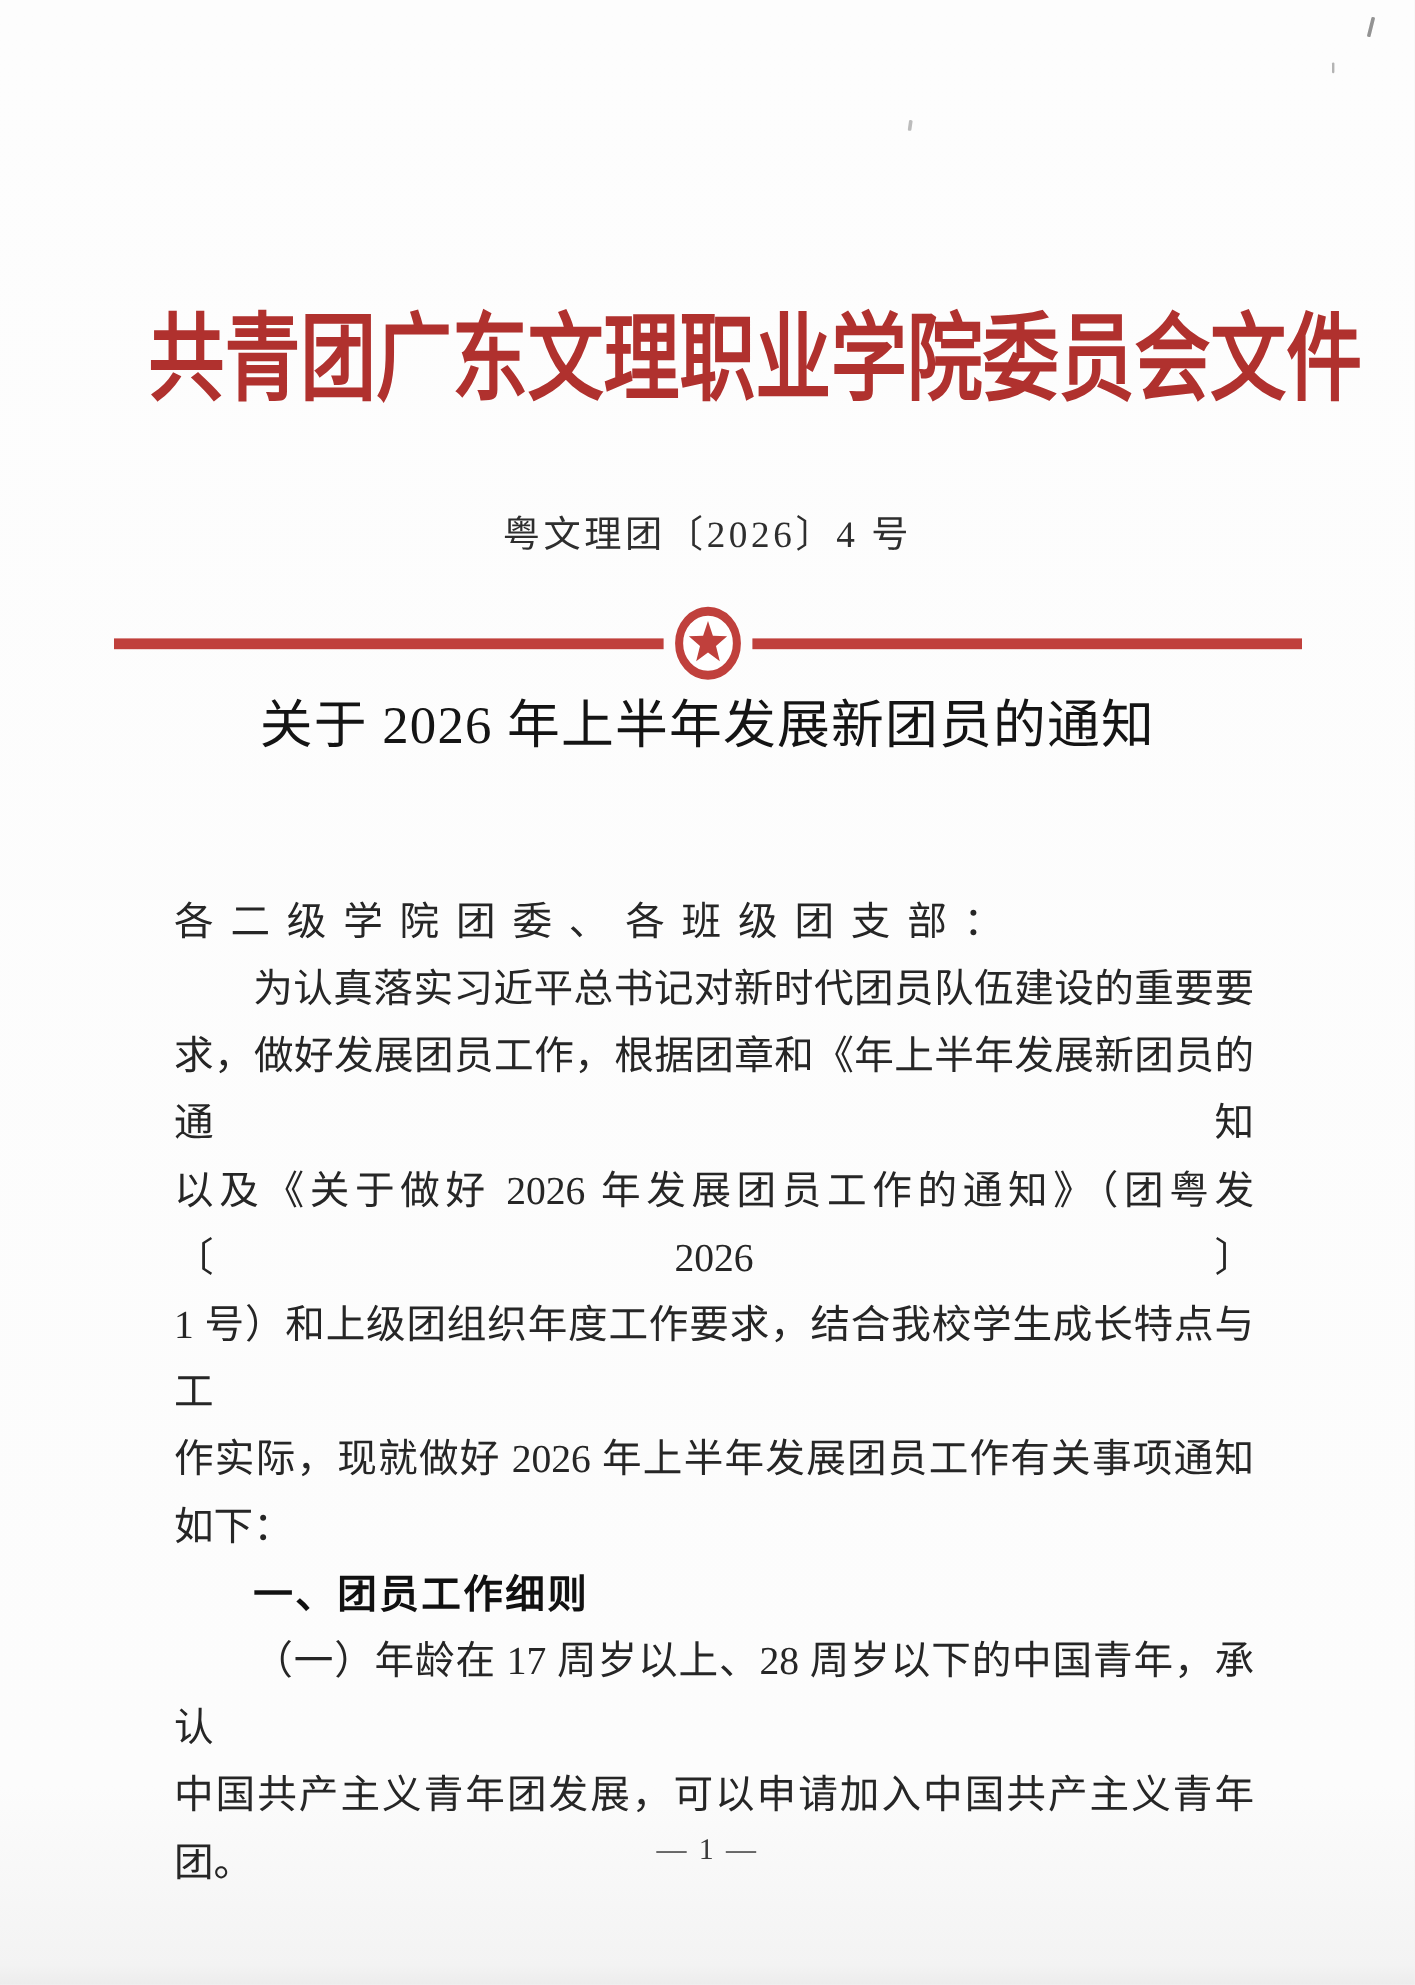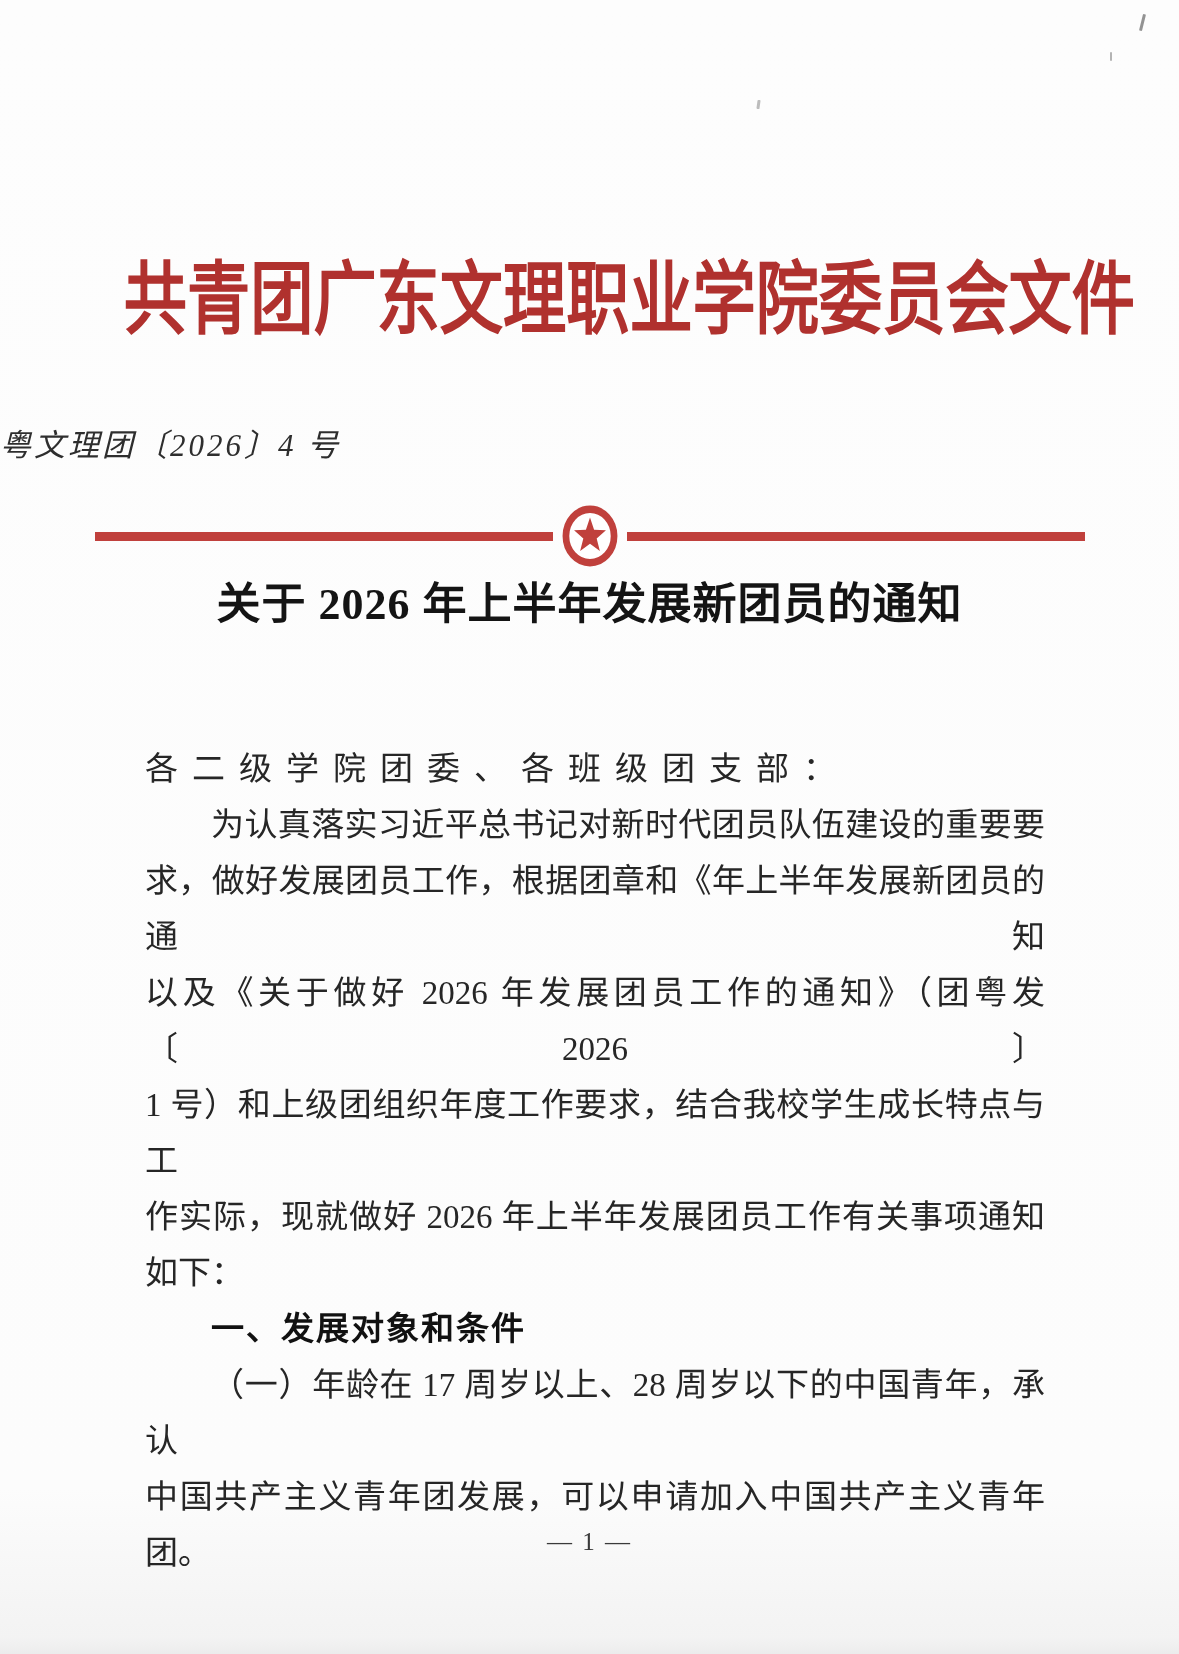--- a/index.html
+++ b/index.html
@@ -30,24 +30,24 @@
     color: #b0312e;
     letter-spacing: 0;
     transform: scaleX(0.79);
     transform-origin: center;
     white-space: nowrap;
   }
   .doc-number {
     position: absolute;
     top: 420px;
     left: 0; right: 0;
+    text-align: center;
     font-size: 31px;
     letter-spacing: 3px;
     color: #2e2e2e;
-    font-style: italic;
   }
   
   .divider {
     position: absolute;
     top: 503px;
     left: 95px;
     right: 94px;
     height: 66px;
     display: flex;
     align-items: center;
@@ -66,21 +66,21 @@
   }
   .divider .emblem svg { display: block; width: 100%; height: 100%; }
   
   .doc-title {
     position: absolute;
     top: 568px;
     left: 0; right: 0;
     margin: 0;
     text-align: center;
     font-size: 44px;
-    font-weight: 700;
+    font-weight: 400;
     color: #141414;
     letter-spacing: 1px;
   }
   
   .body-area {
     position: absolute;
     top: 741px;
     left: 145px;
     width: 900px;
     font-size: 33px;
@@ -159,21 +159,21 @@
     <div id="blocks">
         <div class="block paragraph">
           <div class="line first">为认真落实习近平总书记对新时代团员队伍建设的重要要</div>
           <div class="line">求，做好发展团员工作，根据团章和《年上半年发展新团员的通知</div>
           <div class="line">以及《关于做好 2026 年发展团员工作的通知》（团粤发〔2026〕</div>
           <div class="line">1 号）和上级团组织年度工作要求，结合我校学生成长特点与工</div>
           <div class="line">作实际，现就做好 2026 年上半年发展团员工作有关事项通知</div>
           <div class="line last">如下：</div>
         </div>
         <div class="block heading">
-          <div class="line first last">一、发展对象和条件</div>
+          <div class="line first last">一、团员工作细则</div>
         </div>
         <div class="block paragraph">
           <div class="line first">（一）年龄在 17 周岁以上、28 周岁以下的中国青年，承认</div>
           <div class="line last">中国共产主义青年团发展，可以申请加入中国共产主义青年团。</div>
         </div>
       </div>
   </div>
 
   <div class="footer">— 1 —</div>
 

